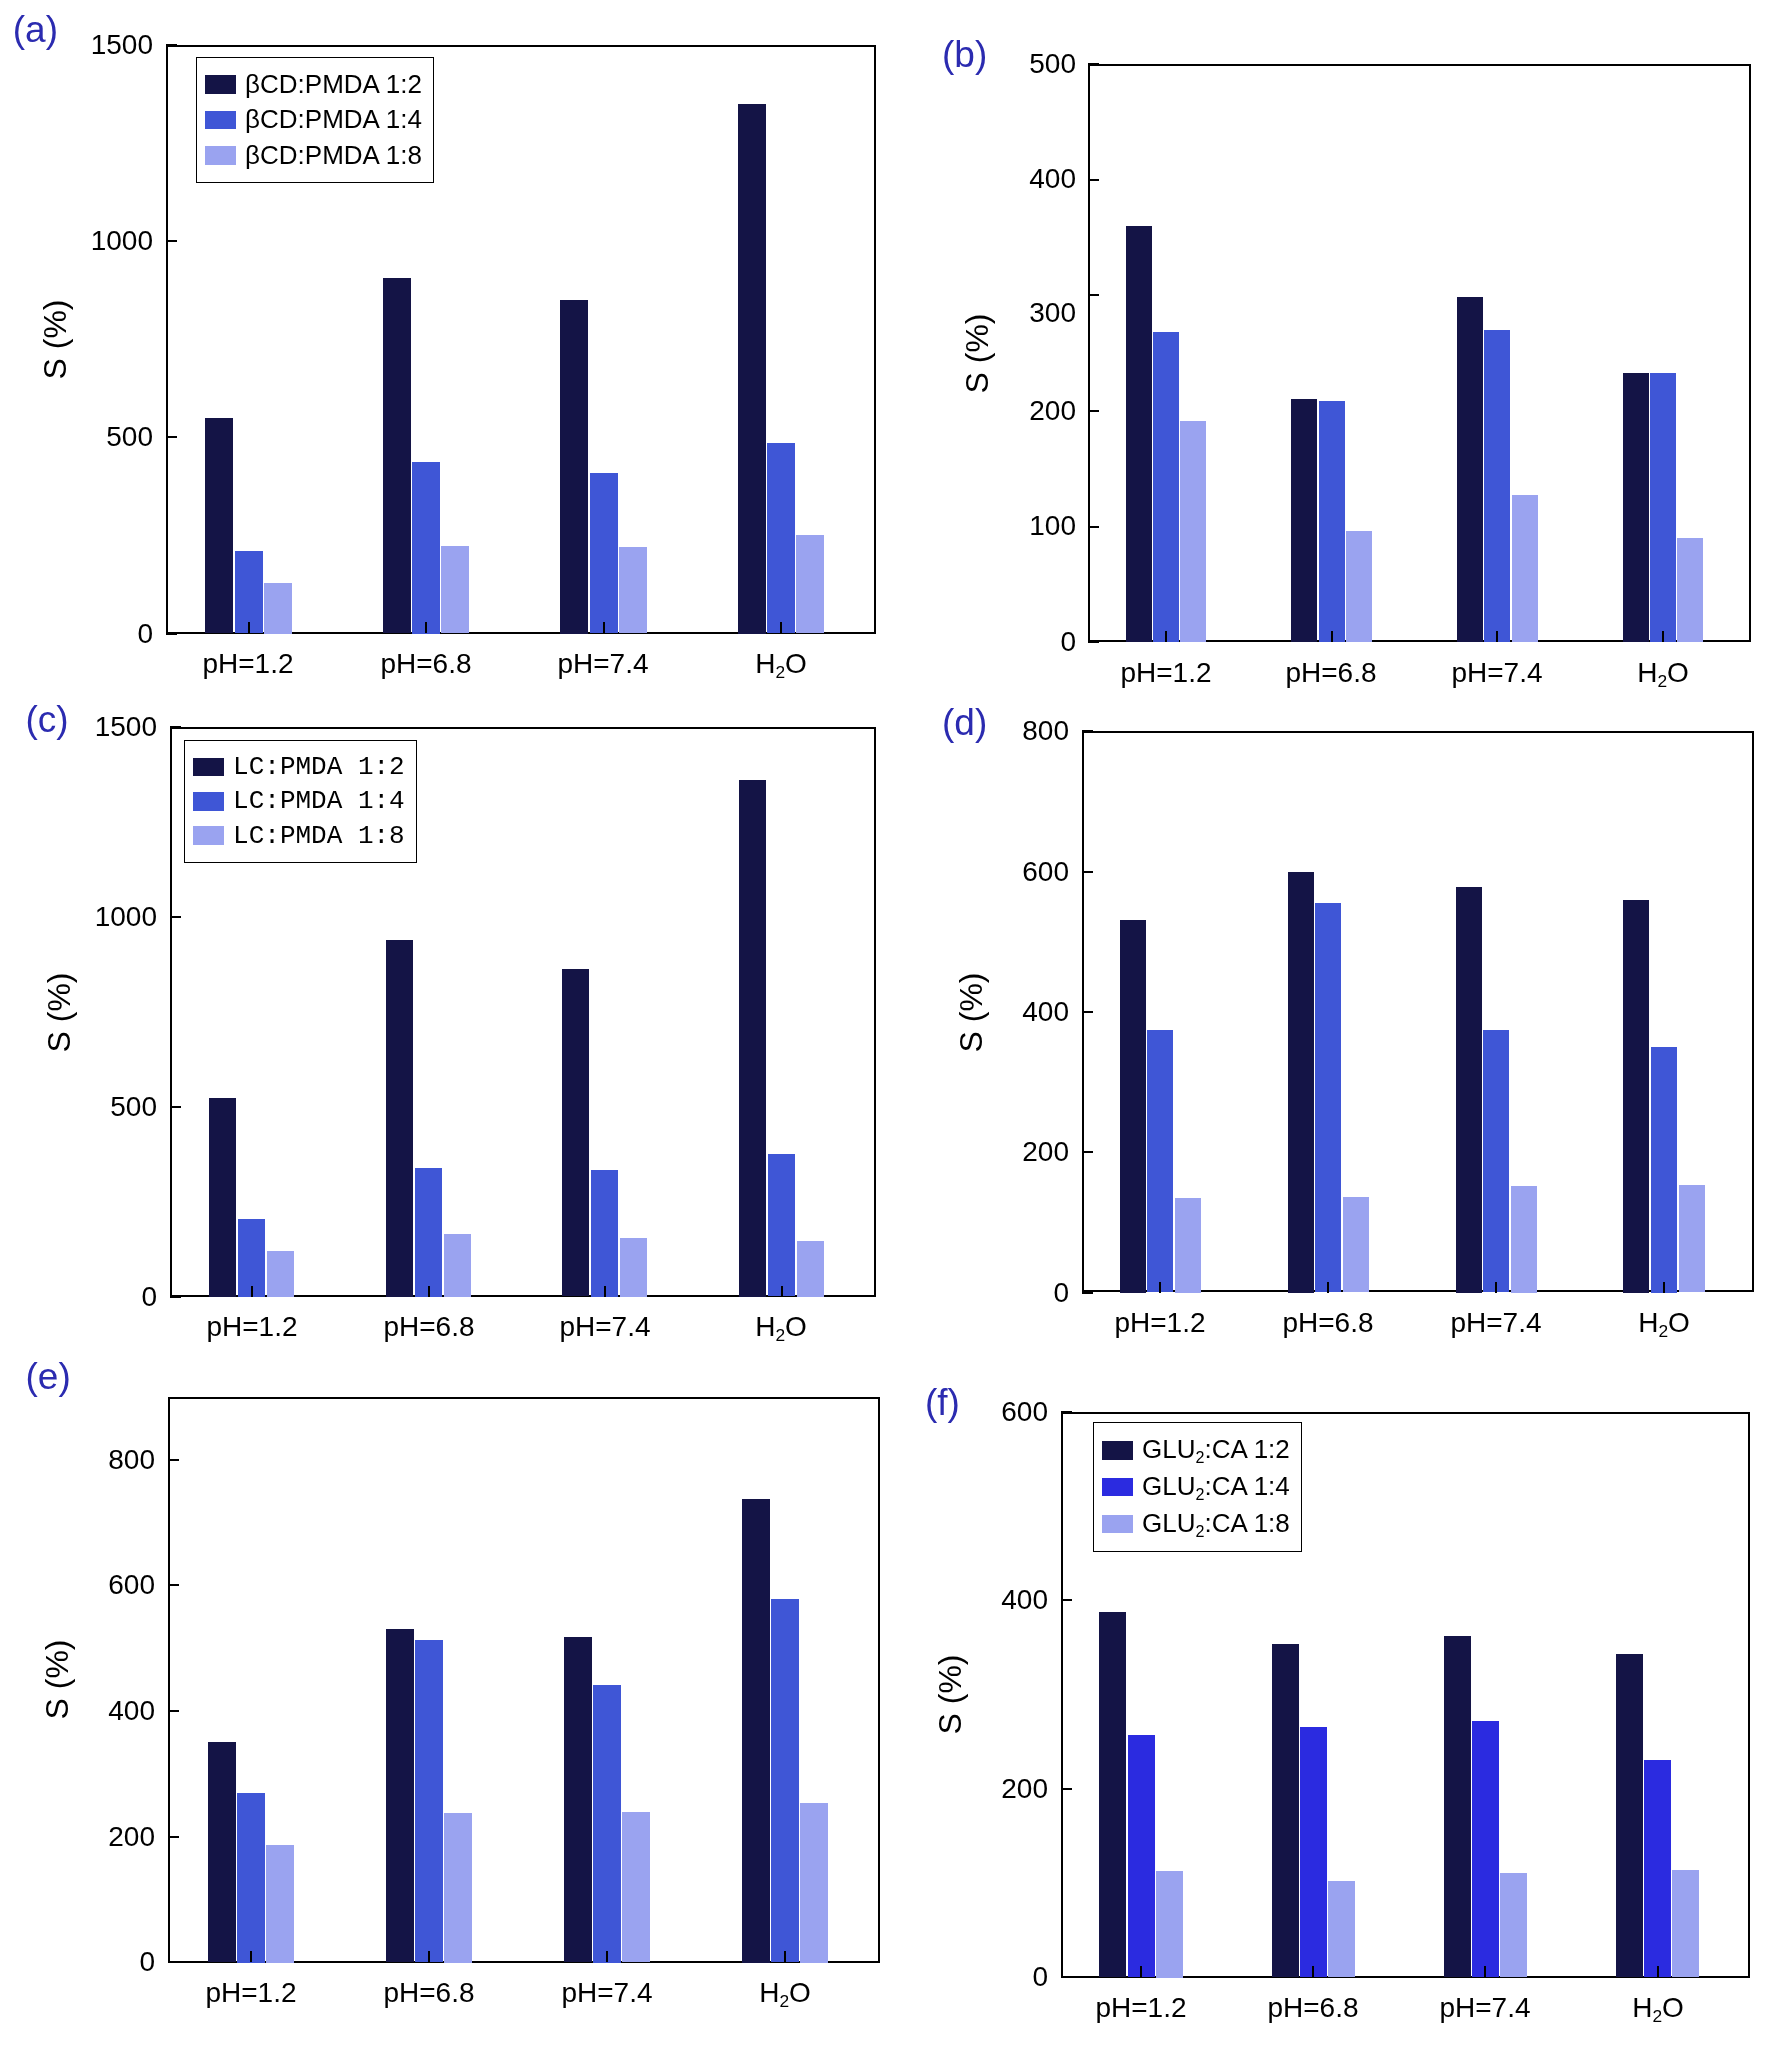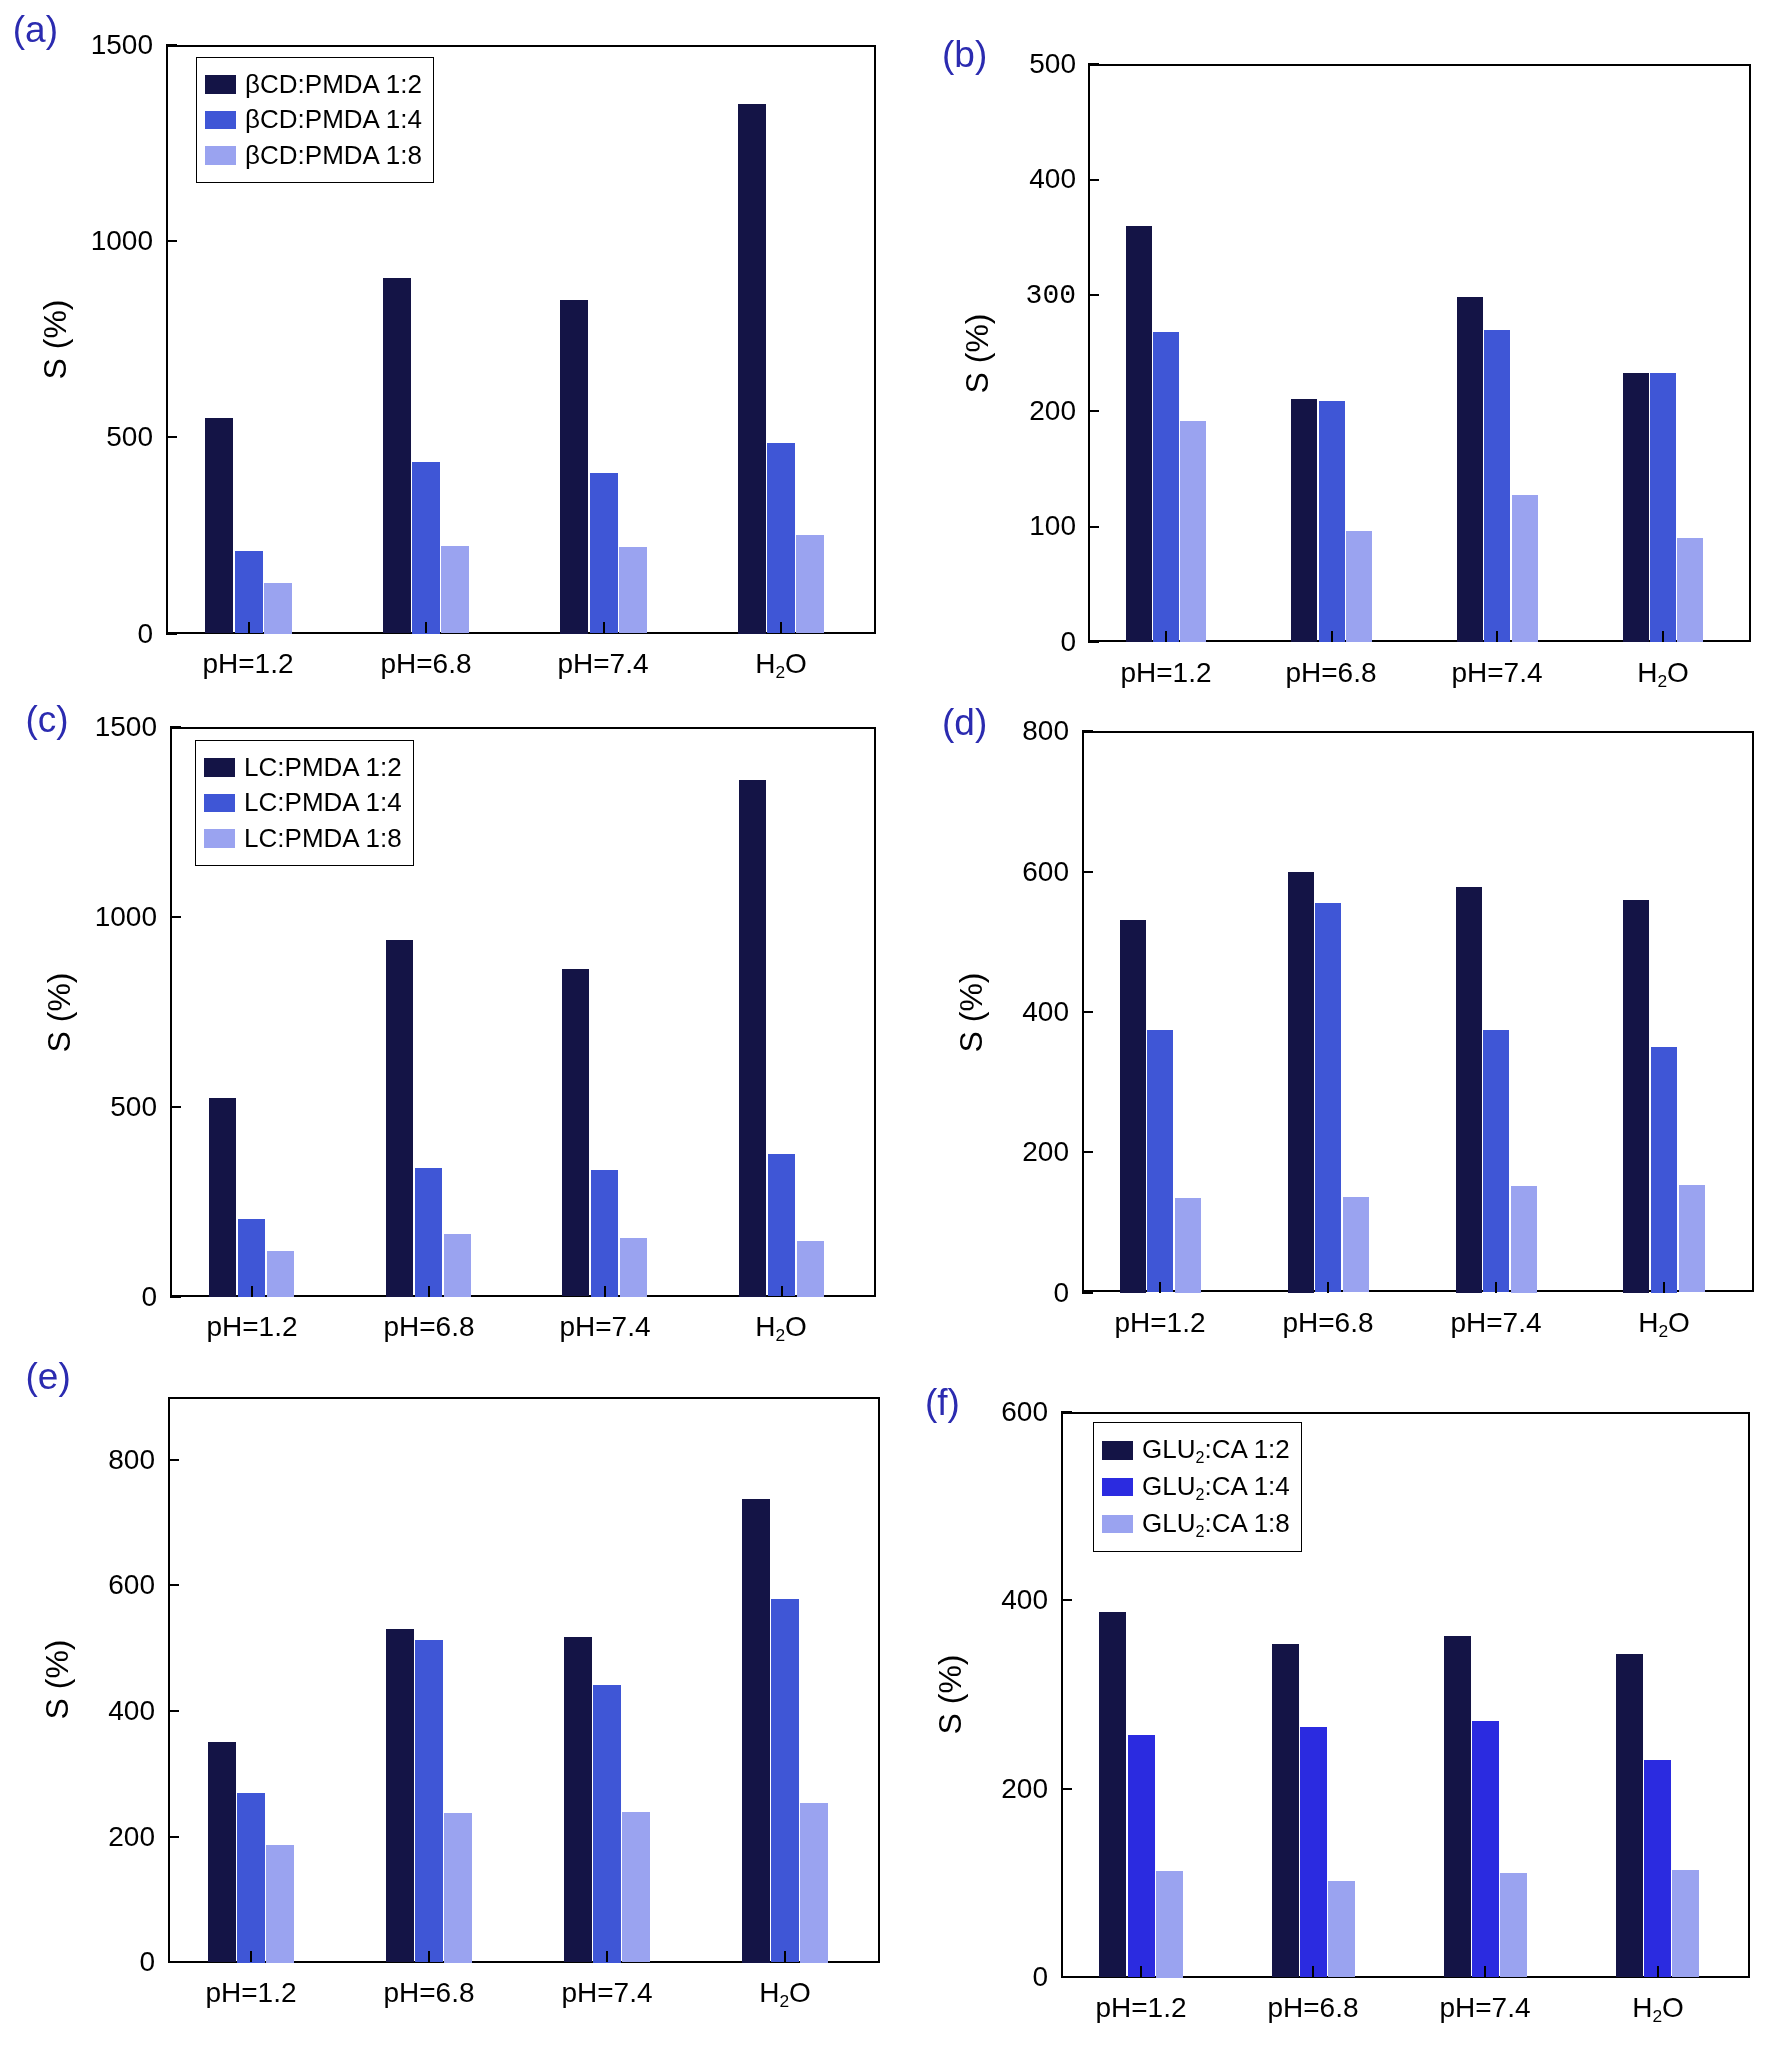--- a/index.html
+++ b/index.html
@@ -75,21 +75,21 @@
     </div>
     <div class="panel-tag" style="left:942px;top:34px;">(b)</div>
     <div class="plot" style="left:1088px;top:64px;width:663px;height:578px;"></div>
     <div class="ytickmark" style="left:1088px;top:641px;"></div>
     <div class="ytick" style="left:991px;top:642px;width:85px;">0</div>
     <div class="ytickmark" style="left:1088px;top:526px;"></div>
     <div class="ytick" style="left:991px;top:526px;width:85px;">100</div>
     <div class="ytickmark" style="left:1088px;top:410px;"></div>
     <div class="ytick" style="left:991px;top:411px;width:85px;">200</div>
     <div class="ytickmark" style="left:1088px;top:294px;"></div>
-    <div class="ytick" style="left:991px;top:295px;width:85px;font-family:Liberation Mono, monospace;">300</div>
+    <div class="ytick" style="left:991px;top:313px;width:85px;">300</div>
     <div class="ytickmark" style="left:1088px;top:179px;"></div>
     <div class="ytick" style="left:991px;top:179px;width:85px;">400</div>
     <div class="ytickmark" style="left:1088px;top:63px;"></div>
     <div class="ytick" style="left:991px;top:64px;width:85px;">500</div>
     <div class="ytitle" style="left:850px;top:332px;width:255px;height:43px;line-height:43px;">S (%)</div>
     <div class="bar" style="left:1126px;top:226px;width:26px;height:416px;background:#141446;"></div>
     <div class="bar" style="left:1153px;top:332px;width:26px;height:310px;background:#3f56d6;"></div>
     <div class="bar" style="left:1180px;top:421px;width:26px;height:221px;background:#9aa3f0;"></div>
     <div class="xtickmark" style="left:1165px;top:631px;"></div>
     <div class="xtick" style="left:1166px;top:657px;">pH=1.2</div>
@@ -132,21 +132,21 @@
     <div class="bar" style="left:562px;top:969px;width:27px;height:327px;background:#141446;"></div>
     <div class="bar" style="left:591px;top:1170px;width:27px;height:127px;background:#3f56d6;"></div>
     <div class="bar" style="left:620px;top:1238px;width:27px;height:59px;background:#9aa3f0;"></div>
     <div class="xtickmark" style="left:604px;top:1286px;"></div>
     <div class="xtick" style="left:605px;top:1311px;">pH=7.4</div>
     <div class="bar" style="left:739px;top:780px;width:27px;height:517px;background:#141446;"></div>
     <div class="bar" style="left:768px;top:1154px;width:27px;height:142px;background:#3f56d6;"></div>
     <div class="bar" style="left:797px;top:1241px;width:27px;height:56px;background:#9aa3f0;"></div>
     <div class="xtickmark" style="left:781px;top:1286px;"></div>
     <div class="xtick" style="left:781px;top:1311px;">H<sub>2</sub>O</div>
-    <div class="legend" style="left:195px;top:740px;">
+    <div class="legend" style="left:184px;top:740px;font-family:Liberation Mono, monospace;">
       <div class="row">
         <span class="sw" style="background:#141446;"></span>
         <span class="lb">LC:PMDA 1:2</span>
       </div>
       <div class="row">
         <span class="sw" style="background:#3f56d6;"></span>
         <span class="lb">LC:PMDA 1:4</span>
       </div>
       <div class="row">
         <span class="sw" style="background:#9aa3f0;"></span>

